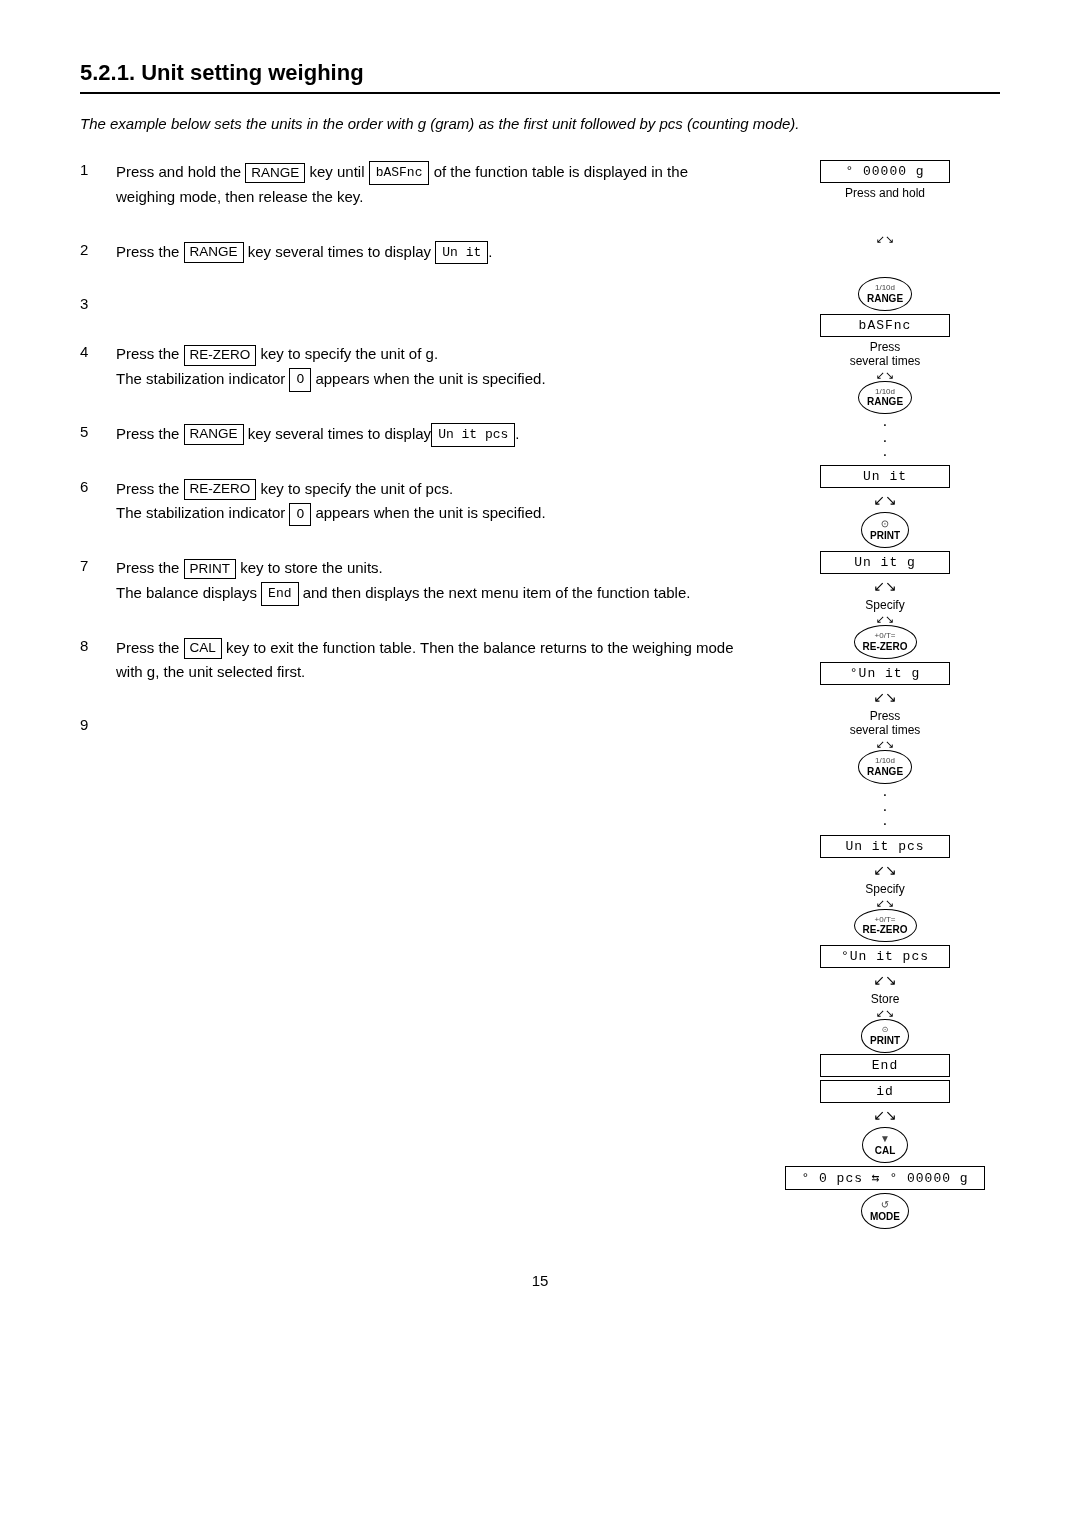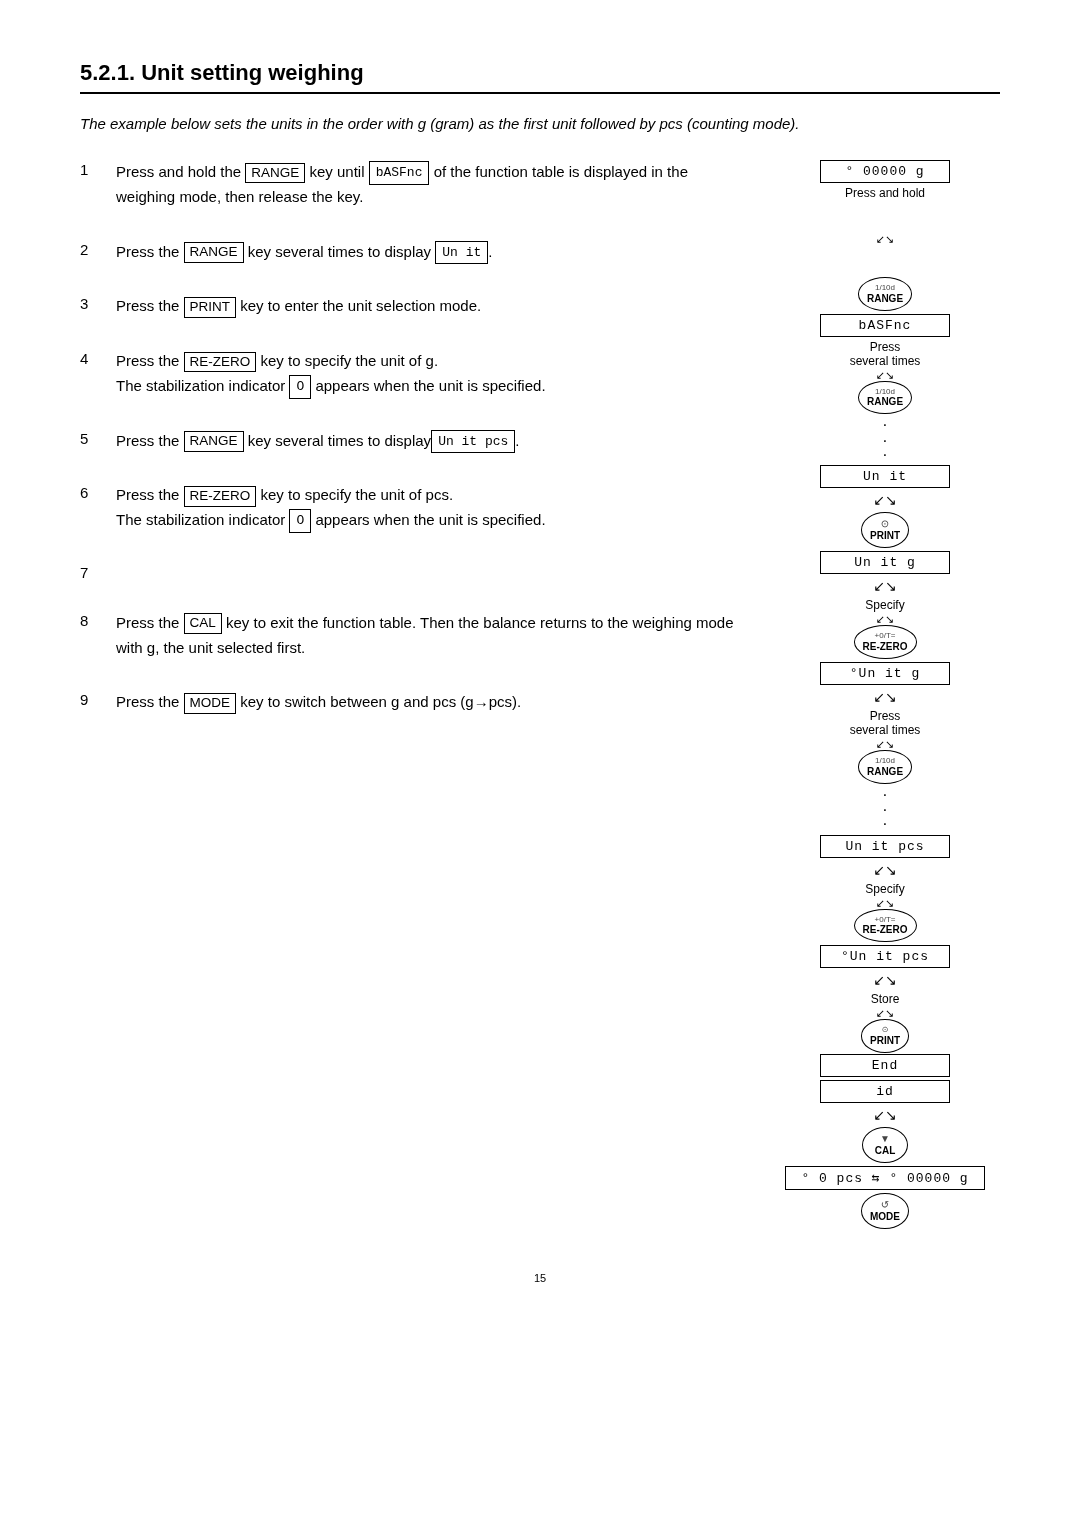--- a/index.html
+++ b/index.html
@@ -70,21 +70,21 @@
       flex-shrink: 0;
       display: flex;
       flex-direction: column;
       align-items: center;
       gap: 0px;
       font-size: 13px;
     }
     .page-num {
       text-align: center;
       margin-top: 40px;
-      font-size: 11px;
+      font-size: 15px;
     }
   </style>
 </head>
 <body>
 
 <h1>5.2.1.   Unit setting weighing</h1>
 <p class="intro">The example below sets the units in the order with g (gram) as the first unit followed by pcs (counting mode).</p>
 
 <div class="content">
   <div class="steps">
@@ -92,44 +92,43 @@
   <div class="step">
         <span class="step-num">1</span>
         <div class="step-text"><span>Press and hold the <span class="key-box">RANGE</span> key until <span class="display-box">bASFnc</span> of the function table is displayed in the weighing mode, then release the key.</span></div>
       </div>
       <div class="step">
         <span class="step-num">2</span>
         <div class="step-text"><span>Press the <span class="key-box">RANGE</span> key several times to display <span class="display-box">Un it</span>.</span></div>
       </div>
       <div class="step">
         <span class="step-num">3</span>
-        <div class="step-text"><span>Press the <span class="key-box">PRINT</span> key to enter the unit selection mode.</span></div>
       </div>
       <div class="step">
         <span class="step-num">4</span>
         <div class="step-text"><span>Press the <span class="key-box">RE-ZERO</span> key to specify the unit of g.<br>The  stabilization  indicator <span class="display-box">O</span>    appears  when  the unit is specified.</span></div>
       </div>
       <div class="step">
         <span class="step-num">5</span>
         <div class="step-text"><span>Press the <span class="key-box">RANGE</span> key several times to display<span class="display-box">Un it  pcs</span>.</span></div>
       </div>
       <div class="step">
         <span class="step-num">6</span>
         <div class="step-text"><span>Press the <span class="key-box">RE-ZERO</span> key to specify the unit of pcs.<br>The  stabilization  indicator <span class="display-box">O</span>    appears  when  the unit is specified.</span></div>
       </div>
       <div class="step">
         <span class="step-num">7</span>
+        <div class="step-text"><span>Press the <span class="key-box">PRINT</span> key to store the units.<br>The balance displays <span class="display-box">End</span> and then displays the next menu item of the function table.</span></div>
       </div>
       <div class="step">
         <span class="step-num">8</span>
         <div class="step-text"><span>Press the <span class="key-box">CAL</span> key to exit the function table.  Then the balance returns to the weighing mode with g, the unit selected first.</span></div>
       </div>
       <div class="step">
         <span class="step-num">9</span>
-        <div class="step-text"><span>Press the <span class="key-box">MODE</span> key to switch between g and pcs (g→pcs).</span></div>
       </div>
     </div>
   <div class="diagram">
 
   <div style="display: flex; flex-direction: column; align-items: center; margin-bottom: 3px;">
         <div style="border: 1.5px solid rgb(0, 0, 0); padding: 3px 10px; font-family: &quot;Courier New&quot;, monospace; font-size: 13px; background: rgb(255, 255, 255); text-align: center; min-width: 130px; letter-spacing: 1px;">°  00000  g</div>
       </div>
       <div style="display: flex; flex-direction: column; align-items: center; margin-bottom: 3px; gap: 32px;">
         <div style="font-size: 12px; text-align: center; margin-bottom: 2px; white-space: pre-line;">Press and hold</div>
         <div style="font-size: 11px; line-height: 1;">↙↘</div>

